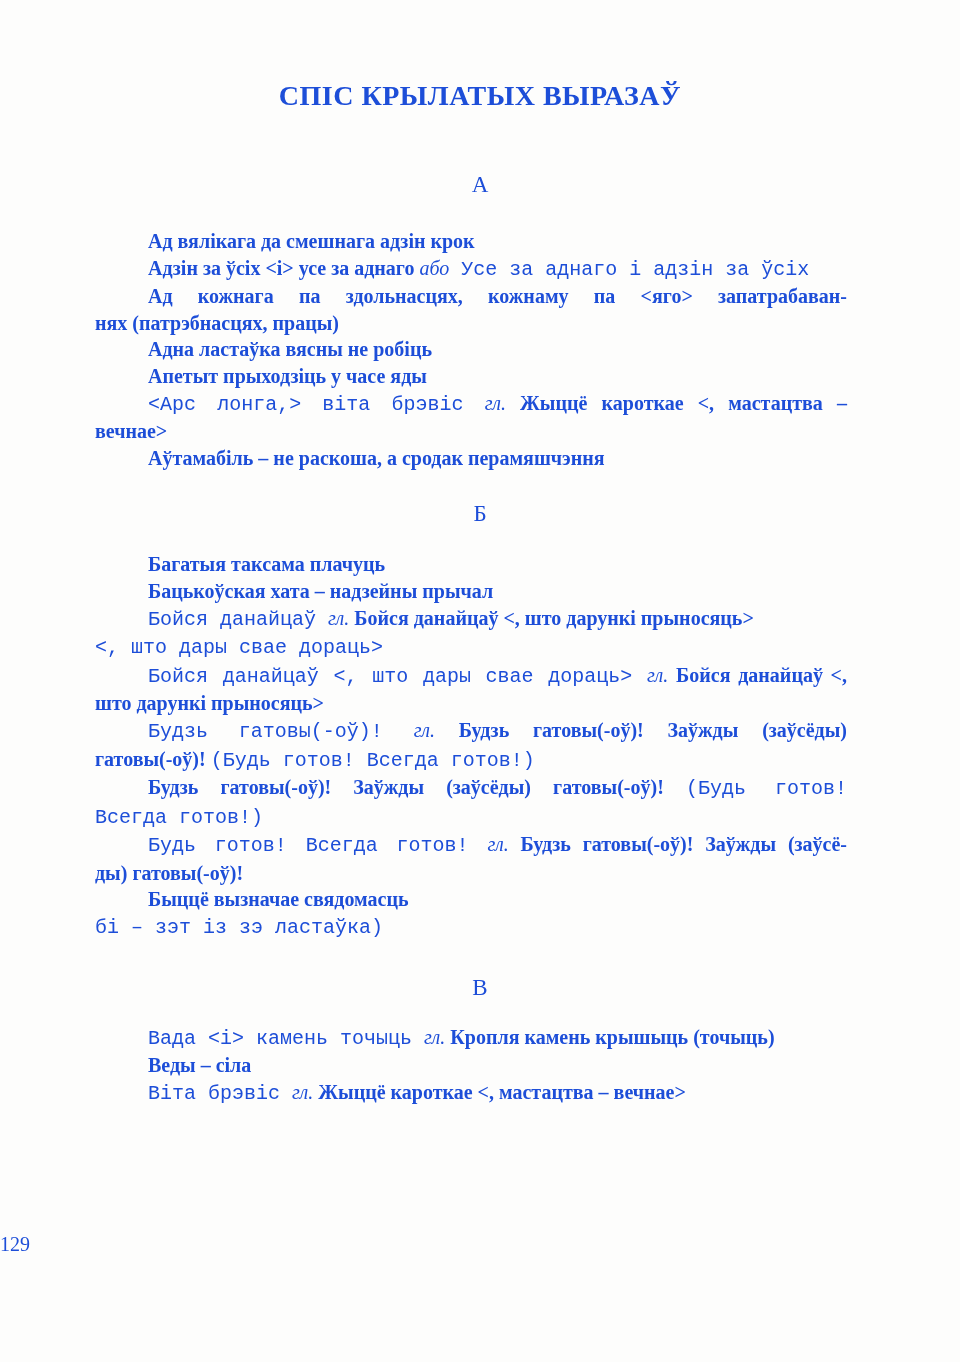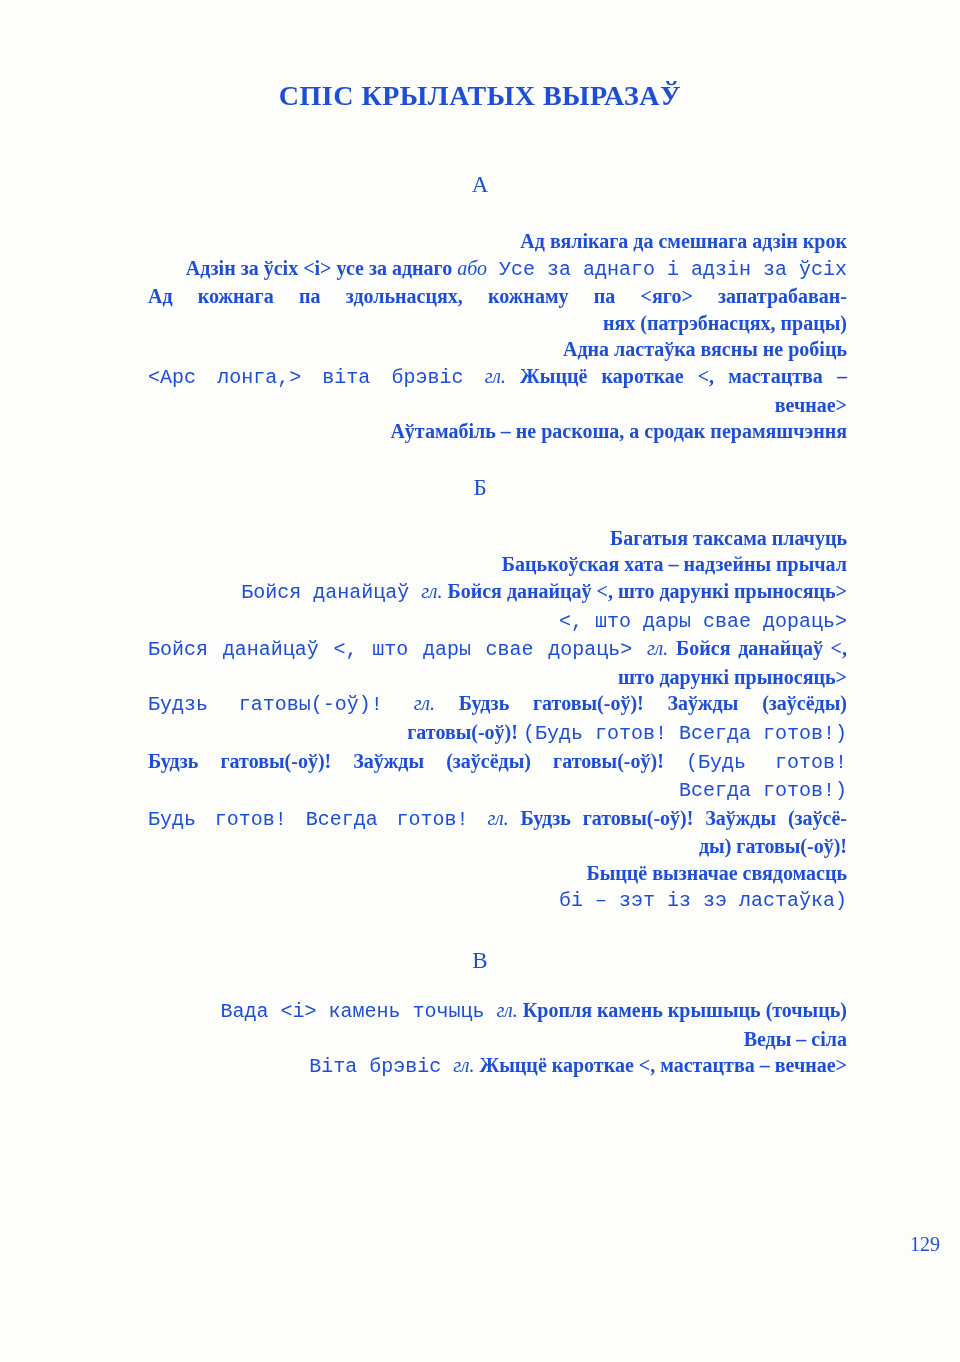--- a/index.html
+++ b/index.html
@@ -41,53 +41,53 @@
   .section:nth-child(3) .section-letter { margin-top: 31px; }
   .section:nth-child(3) .section-body   { margin-top: 21px; }
   .section-body {
     margin-left: 95px;
     width: 752px;
   }
   .line {
     font-size: 20px;
     line-height: 26.6px;
     white-space: normal;
-    text-align: right;
   }
   .line.indent { text-indent: 53px; }
   .line.justify {
     text-align: justify;
     text-align-last: justify;
   }
   .seg-bold { font-weight: 700; }
   .seg-regular { font-weight: 400; font-family: Liberation Mono, monospace; }
   .seg-italic { font-style: italic; font-weight: 400; }
   .page-number {
     position: absolute;
     left: 0;
     top: 1233px;
     width: 940px;
-    text-align: right;
+    text-align: left;
     font-size: 20px;
   }
 </style>
 </head>
 <body>
 
 <div class="page">
   <h1 class="title">СПІС КРЫЛАТЫХ ВЫРАЗАЎ</h1>
   <div id="sections">
       <section class="section">
         <div class="section-letter">А</div>
         <div class="section-body">
           <div class="line indent"><span class="seg-bold">Ад вялікага да смешнага адзін крок</span></div>
           <div class="line indent"><span class="seg-bold">Адзін за ўсіх &lt;і&gt; усе за аднаго </span><span class="seg-italic">або</span><span class="seg-regular"> Усе за аднаго і адзін за ўсіх</span></div>
           <div class="line indent justify"><span class="seg-bold">Ад кожнага па здольнасцях, кожнаму па &lt;яго&gt; запатрабаван-</span></div>
           <div class="line"><span class="seg-bold">нях (патрэбнасцях, працы)</span></div>
           <div class="line indent"><span class="seg-bold">Адна ластаўка вясны не робіць</span></div>
+          <div class="line indent"><span class="seg-bold">Апетыт прыходзіць у часе яды</span></div>
           <div class="line indent justify"><span class="seg-regular">&lt;Арс лонга,&gt; віта брэвіс </span><span class="seg-italic">гл.</span><span class="seg-bold"> Жыццё кароткае &lt;, мастацтва –</span></div>
           <div class="line"><span class="seg-bold">вечнае&gt;</span></div>
           <div class="line indent"><span class="seg-bold">Аўтамабіль – не раскоша, а сродак перамяшчэння</span></div>
         </div>
       </section>
       <section class="section">
         <div class="section-letter">Б</div>
         <div class="section-body">
           <div class="line indent"><span class="seg-bold">Багатыя таксама плачуць</span></div>
           <div class="line indent"><span class="seg-bold">Бацькоўская хата – надзейны прычал</span></div>

